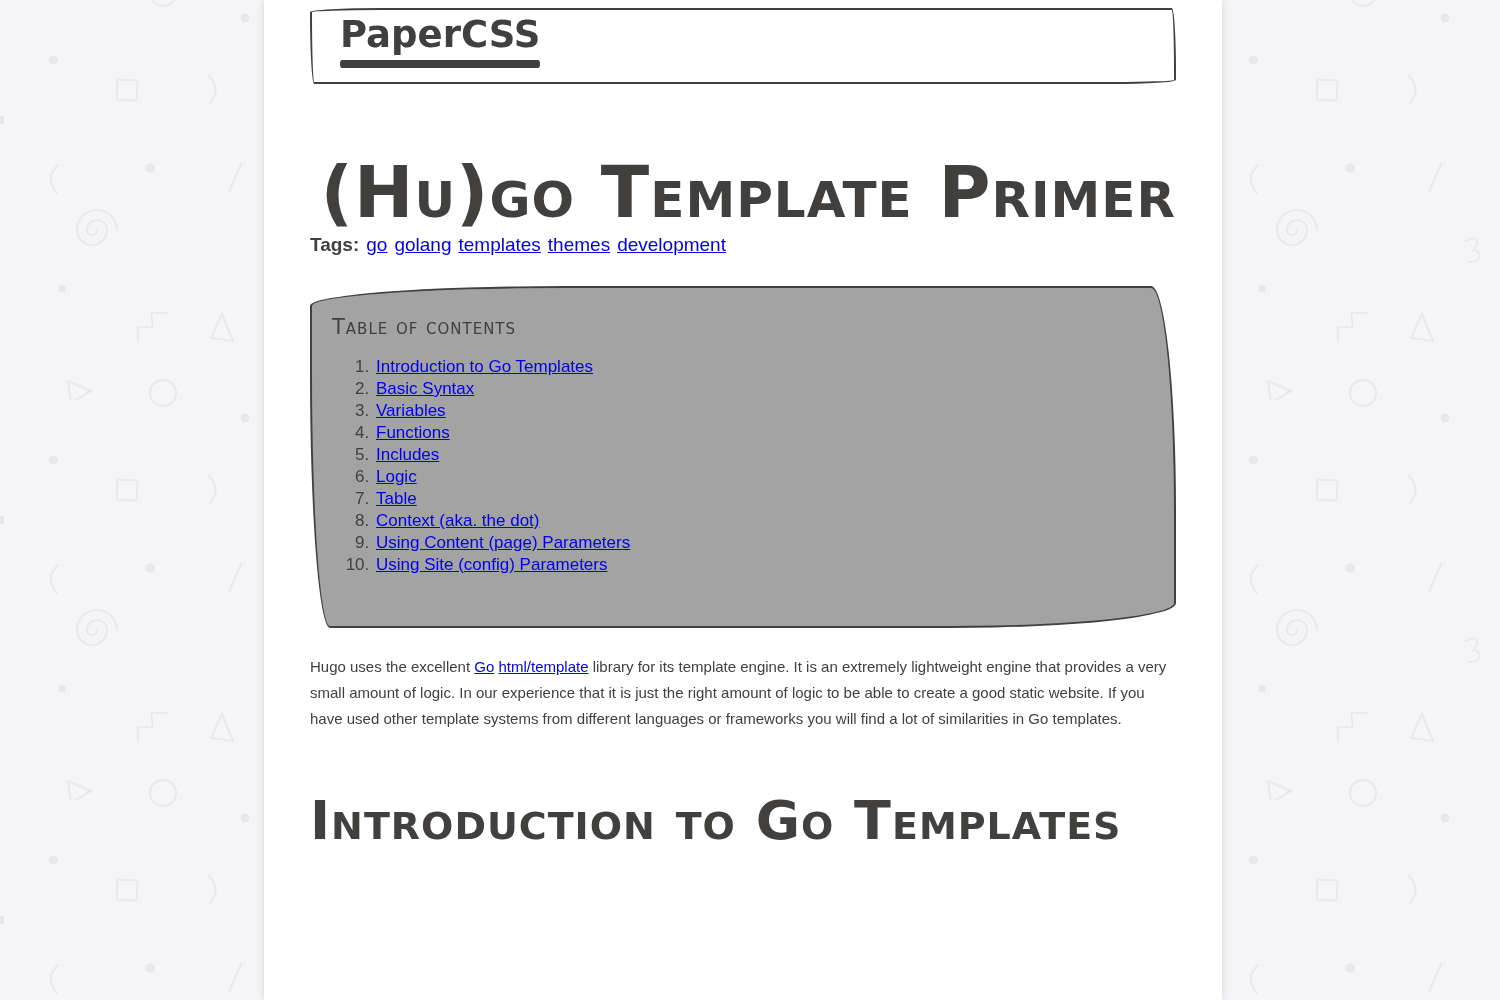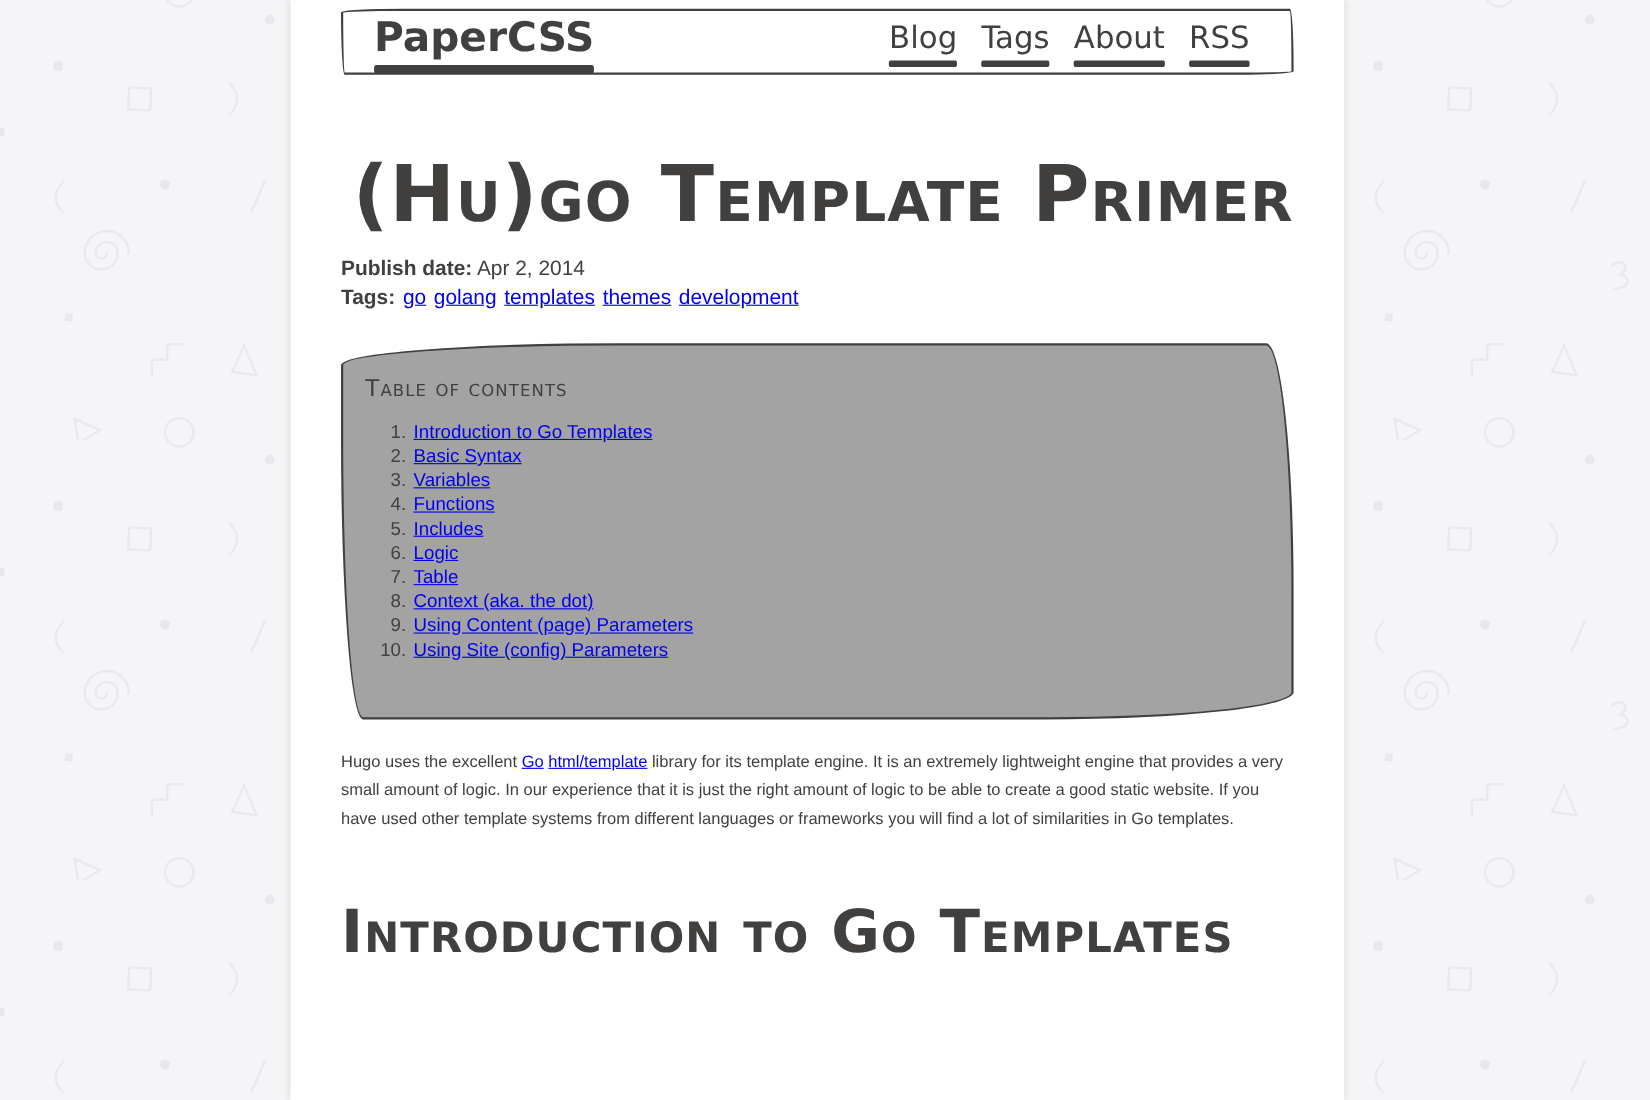--- a/index.html
+++ b/index.html
@@ -20,25 +20,24 @@
     left: 264px; top: 0;
     width: 958px; height: 1000px;
     background: #ffffff;
     box-shadow: 0 0 7px rgba(65,64,62,0.18);
     padding: 0 46px;
     z-index: 1;
   }
   
   .header-card {
     margin-top: 8px;
-    height: 60px;
+    height: 76px;
     border: 2px solid #41403e;
     border-radius: 255px 15px 225px 15px / 15px 225px 15px 255px;
     display: flex;
-    align-items: center;
     justify-content: space-between;
     padding: 0 38px 0 28px;
     background: #fff;
   }
   .logo {
     font-family: "DejaVu Sans", sans-serif;
     font-size: 37px;
     font-weight: 700;
     color: #41403e;
     text-decoration: none;
@@ -156,35 +155,25 @@
       </g>
     </pattern>
   </defs>
   <rect x="0" y="0" width="1500" height="1000" fill="url(#doodles)"></rect>
 </svg>
 
 <div class="sheet">
 
   <header class="header-card">
     <a href="#" class="logo">PaperCSS</a>
-    <nav class="main-nav">
-        <a class="nav-link" href="#">Blog</a>
-        <a class="nav-link" href="#">Tags</a>
-        <a class="nav-link" href="#">About</a>
-        <a class="nav-link" href="#">RSS</a>
-      </nav>
   </header>
 
   <main>
     <h1 class="article-title">(Hu)go Template Primer</h1>
 
-    <p class="meta-line first">
-      <span class="meta-label">Publish date:</span>
-      <span>Apr 2, 2014</span>
-    </p>
 
     <p class="meta-line">
       <span class="meta-label">Tags:</span><span id="tags-container"><a class="tag-link" href="#">go</a><a class="tag-link" href="#">golang</a><a class="tag-link" href="#">templates</a><a class="tag-link" href="#">themes</a><a class="tag-link" href="#">development</a></span>
     </p>
 
     <section class="toc-card">
       <div class="toc-title">Table of contents</div>
       <ol class="toc-list" id="toc-list">
           <li><a class="toc-link" href="#">Introduction to Go Templates</a></li>
           <li><a class="toc-link" href="#">Basic Syntax</a></li>

